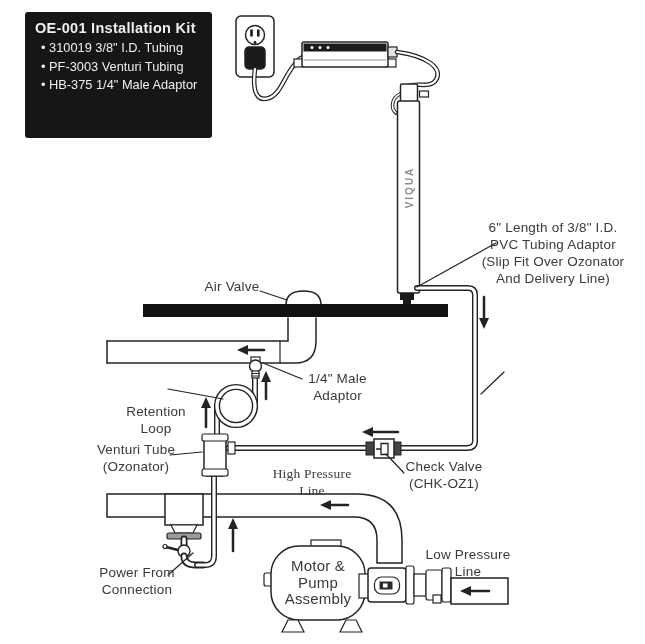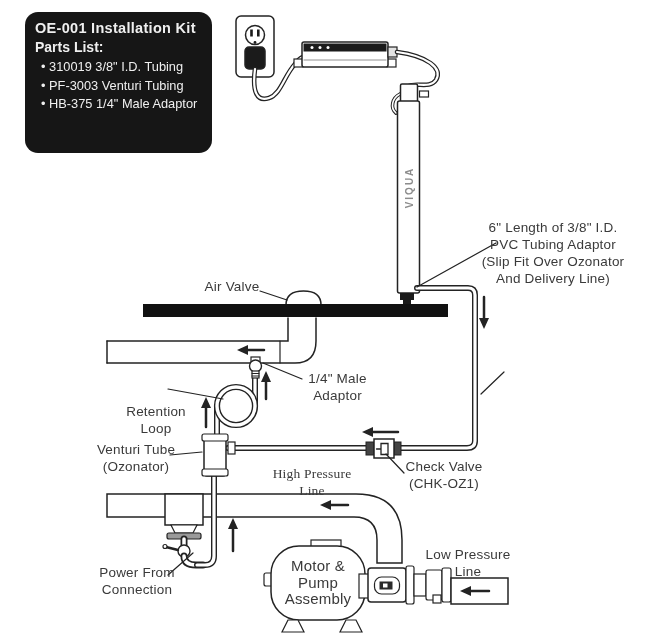--- a/index.html
+++ b/index.html
@@ -6,22 +6,22 @@
   #stage{
     position:relative;width:645px;height:644px;background:#ffffff;
     font-family:"Liberation Sans","DejaVu Sans",sans-serif;color:#3a3a3a;overflow:hidden;
   }
   svg{position:absolute;left:0;top:0;}
   .lbl{
     position:absolute;white-space:pre-line;text-align:center;
     font-size:13.5px;line-height:17px;color:#3a3a3a;letter-spacing:.2px;
   }
   #parts-box{
-    position:absolute;left:25px;top:12px;width:187px;height:141px;
-    background:#161616;border-radius:13px;padding:7px 10px 6px 10px;box-sizing:border-box;
+    position:absolute;left:25px;top:12px;width:187px;height:126px;
+    background:#161616;border-radius:3px;padding:7px 10px 6px 10px;box-sizing:border-box;
     color:#efefef;
   }
   #parts-box .pb-title{font-size:14.5px;font-weight:bold;letter-spacing:.3px;line-height:19px;}
   #parts-box .pb-sub{font-size:14px;font-weight:bold;line-height:19px;}
   #parts-box ul{margin:1px 0 0 0;padding:0 0 0 6px;list-style:none;}
   #parts-box li{font-size:12.8px;line-height:18.5px;white-space:nowrap;}
   #parts-box li::before{content:"• ";}
   #brand-label{
     position:absolute;left:369px;top:182px;width:80px;text-align:center;
     transform:rotate(-90deg);font-size:10px;letter-spacing:2px;color:#8c8c8c;font-weight:bold;
@@ -210,21 +210,20 @@
         <line x1="302" y1="379" x2="263" y2="363"></line>
         <line x1="170" y1="455" x2="202" y2="452"></line>
         <line x1="386" y1="454" x2="404" y2="473"></line>
         <line x1="168" y1="575" x2="193" y2="553"></line>
       </g>
     </g>
   </svg>
 
   <div id="parts-box">
     <div class="pb-title">OE-001 Installation Kit</div>
-    <div class="pb-sub">Parts List:</div>
     <ul>
       <li>310019  3/8" I.D. Tubing</li>
       <li>PF-3003 Venturi Tubing</li>
       <li>HB-375 1/4" Male Adaptor</li>
     </ul>
   </div>
 
   <div id="brand-label">VIQUA</div>
 
   <div class="lbl" style="left:197px;top:278px;width:70px;">Air Valve</div>

